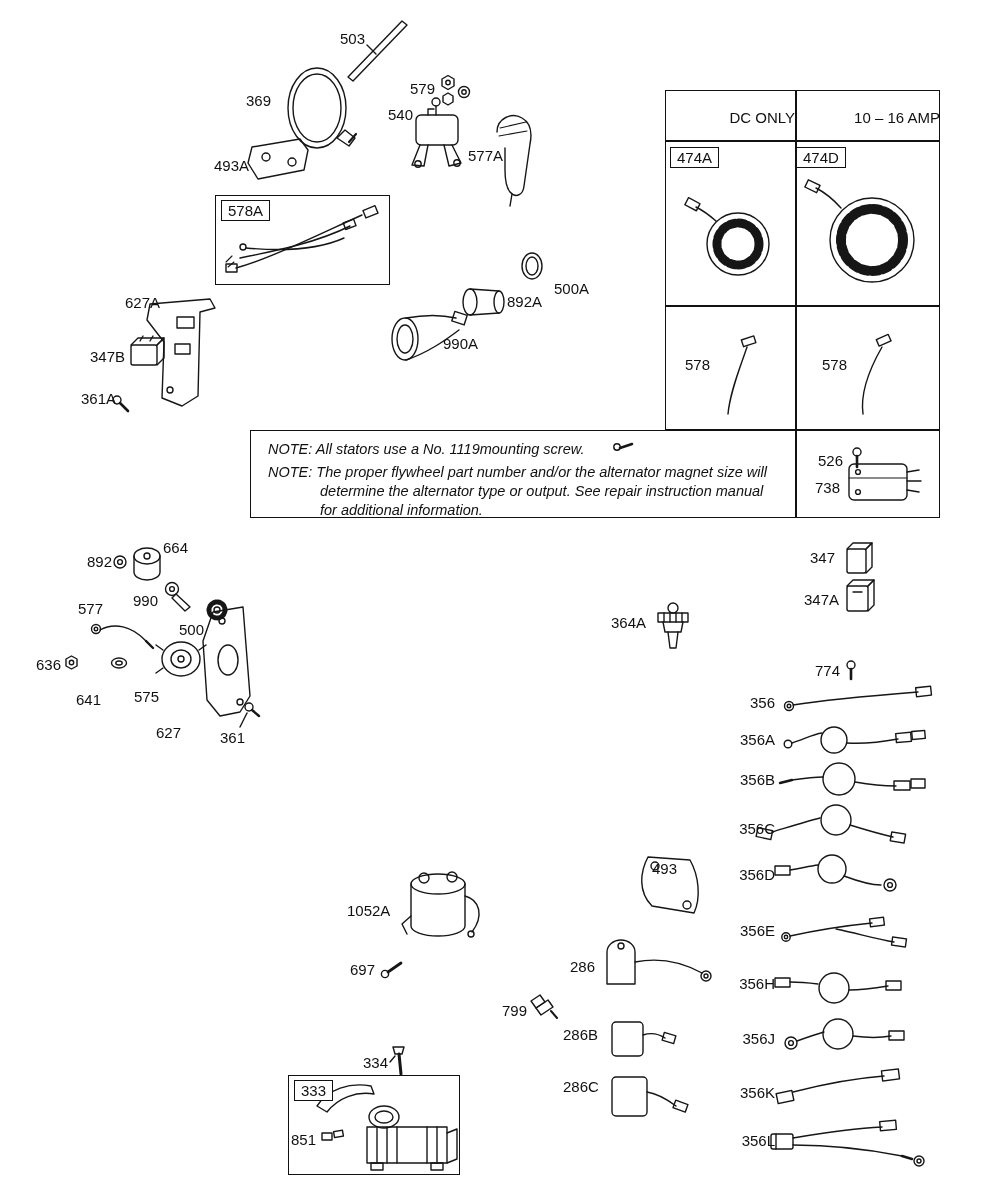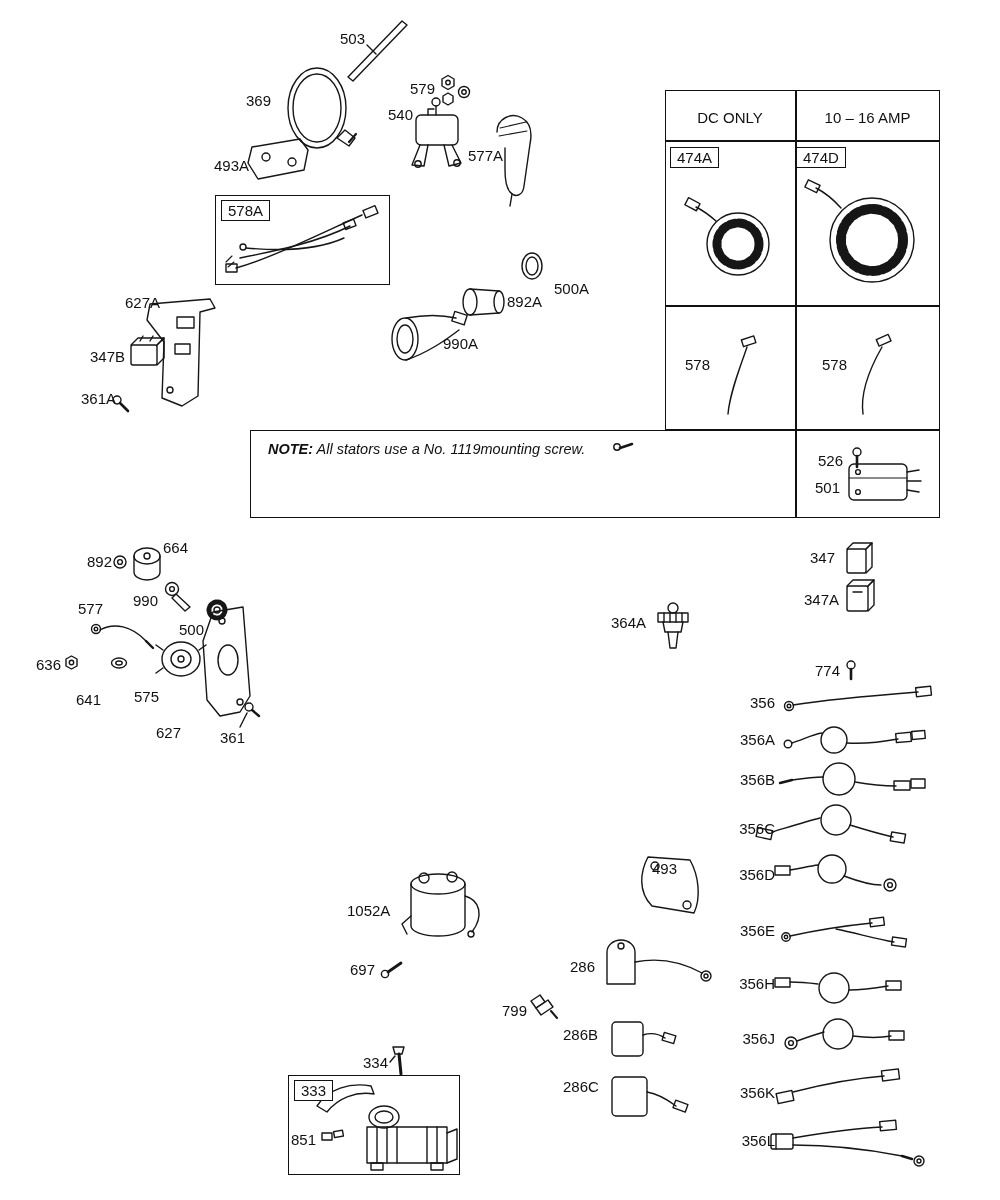--- a/index.html
+++ b/index.html
@@ -1,30 +1,30 @@
 <!DOCTYPE html>
 <html><head>
 <meta charset="utf-8">
 <style>
   *{box-sizing:border-box}
   html,body{margin:0;padding:0;background:#fff}
   #canvas{position:relative;width:1000px;height:1200px;background:#fff;overflow:hidden;
           font-family:"Liberation Sans",sans-serif;color:#111}
   .lbl{position:absolute;font-size:15px;line-height:1.15;white-space:nowrap}
   .lbl.r{text-align:right}
-  .lbl.th{text-align:center}
+  .lbl.th{text-align:right}
   .boxed{border:1.6px solid #111;padding:1px 6px;background:#fff;z-index:3}
   .frame{position:absolute;border:1.6px solid #111;background:transparent}
   .hl{position:absolute;height:1.6px;background:#111}
   .vl{position:absolute;width:1.6px;background:#111}
   svg.art{position:absolute;left:0;top:0;z-index:1;pointer-events:none}
   .notes{position:absolute;left:252px;top:431px;width:538px;padding:9px 10px 0 16px;
          font-size:14.5px;font-style:italic;z-index:2}
   .note{padding-left:52px;text-indent:-52px;margin-bottom:4px;line-height:1.32}
-  .note b{font-style:italic;font-weight:bold}
+  .note b{font-style:italic;font-weight:normal}
 </style>
 </head>
 <body>
 
 <div id="canvas">
 
   <svg class="art" width="1000" height="1200" viewBox="0 0 1000 1200" fill="none" stroke="#161616" stroke-width="1.4" stroke-linecap="round" stroke-linejoin="round">
 
     <g>
       <path d="M402,21 L407,25 L353,81 L348,77 Z"></path>
@@ -415,20 +415,24 @@
   <div class="hl" style="left:665px;top:305px;width:275px"></div>
   <div class="vl" style="left:795px;top:90px;height:428px"></div>
   <div class="frame" style="left:250px;top:430px;width:690px;height:88px"></div>
   <div class="frame" style="left:215px;top:195px;width:175px;height:90px"></div>
   <div class="frame" style="left:288px;top:1075px;width:172px;height:100px"></div>
 
   <div class="notes">
     <div class="note">
       <b>NOTE:</b>
       <span>All stators use a No. 1119mounting screw.</span>
+    </div>
+    <div class="note">
+      <b>NOTE:</b>
+      <span>The proper flywheel part number and/or the alternator magnet size will determine the alternator type or output. See repair instruction manual for additional information.</span>
     </div>
   </div>
 
   <div class="lbl th" style="left:665px;top:109px;width:130px">DC ONLY</div>
   <div class="lbl th" style="left:795px;top:109px;width:145px">10 – 16 AMP</div>
 
   <div class="lbl" style="left:340px;top:30px">503</div>
   <div class="lbl" style="left:246px;top:92px">369</div>
   <div class="lbl" style="left:410px;top:80px">579</div>
   <div class="lbl" style="left:388px;top:106px">540</div>
@@ -440,21 +444,21 @@
   <div class="lbl" style="left:81px;top:390px">361A</div>
   <div class="lbl" style="left:507px;top:293px">892A</div>
   <div class="lbl" style="left:554px;top:280px">500A</div>
   <div class="lbl" style="left:443px;top:335px">990A</div>
 
   <div class="lbl boxed" style="left:670px;top:147px">474A</div>
   <div class="lbl boxed" style="left:796px;top:147px">474D</div>
   <div class="lbl" style="left:685px;top:356px">578</div>
   <div class="lbl" style="left:822px;top:356px">578</div>
   <div class="lbl" style="left:818px;top:452px">526</div>
-  <div class="lbl" style="left:815px;top:479px">501</div>
+  <div class="lbl" style="left:815px;top:479px">738</div>
 
   <div class="lbl" style="left:163px;top:539px">664</div>
   <div class="lbl" style="left:87px;top:553px">892</div>
   <div class="lbl" style="left:133px;top:592px">990</div>
   <div class="lbl" style="left:78px;top:600px">577</div>
   <div class="lbl" style="left:179px;top:621px">500</div>
   <div class="lbl" style="left:36px;top:656px">636</div>
   <div class="lbl" style="left:76px;top:691px">641</div>
   <div class="lbl" style="left:134px;top:688px">575</div>
   <div class="lbl" style="left:156px;top:724px">627</div>

